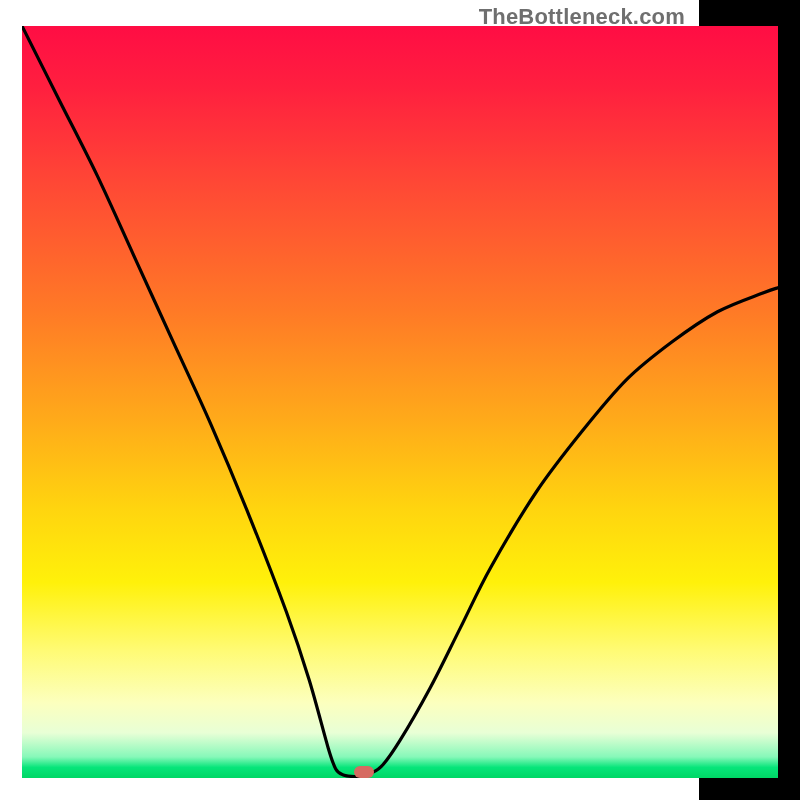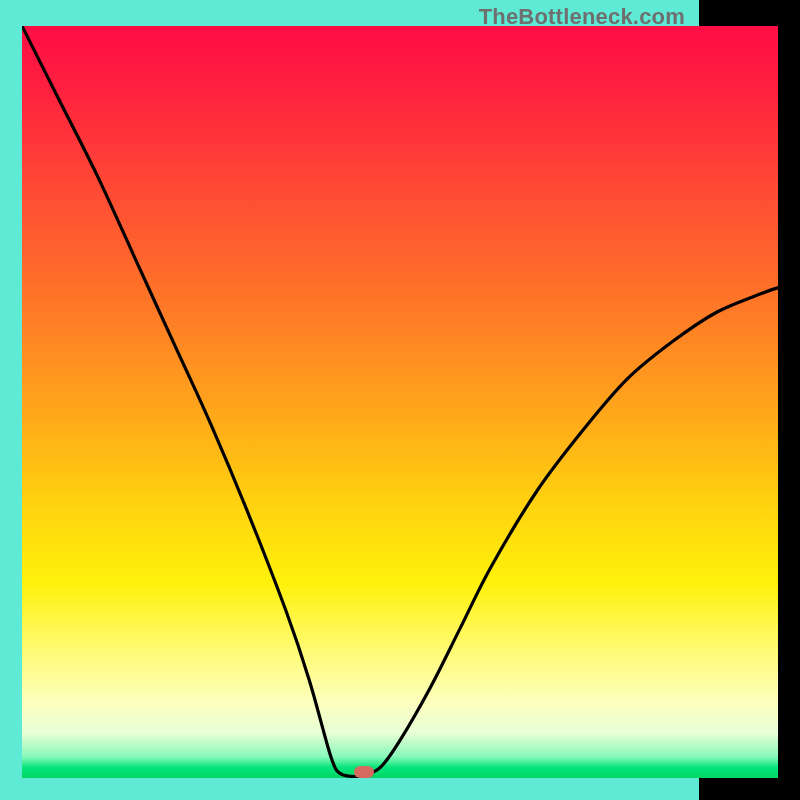--- a/index.html
+++ b/index.html
@@ -8,21 +8,21 @@
     width: 800px;
     height: 800px;
     background: #000;
     overflow: hidden;
     font-family: Arial, Helvetica, sans-serif;
   }
   .frame {
     position: relative;
     width: 699px;
     height: 800px;
-    background: #5eead4;
+    background: #ffffff;
   }
   .watermark {
     position: absolute;
     top: 4px;
     right: 14px;
     color: #6f6f6f;
     font-size: 22px;
     font-weight: 600;
     letter-spacing: 0.2px;
     z-index: 5;

